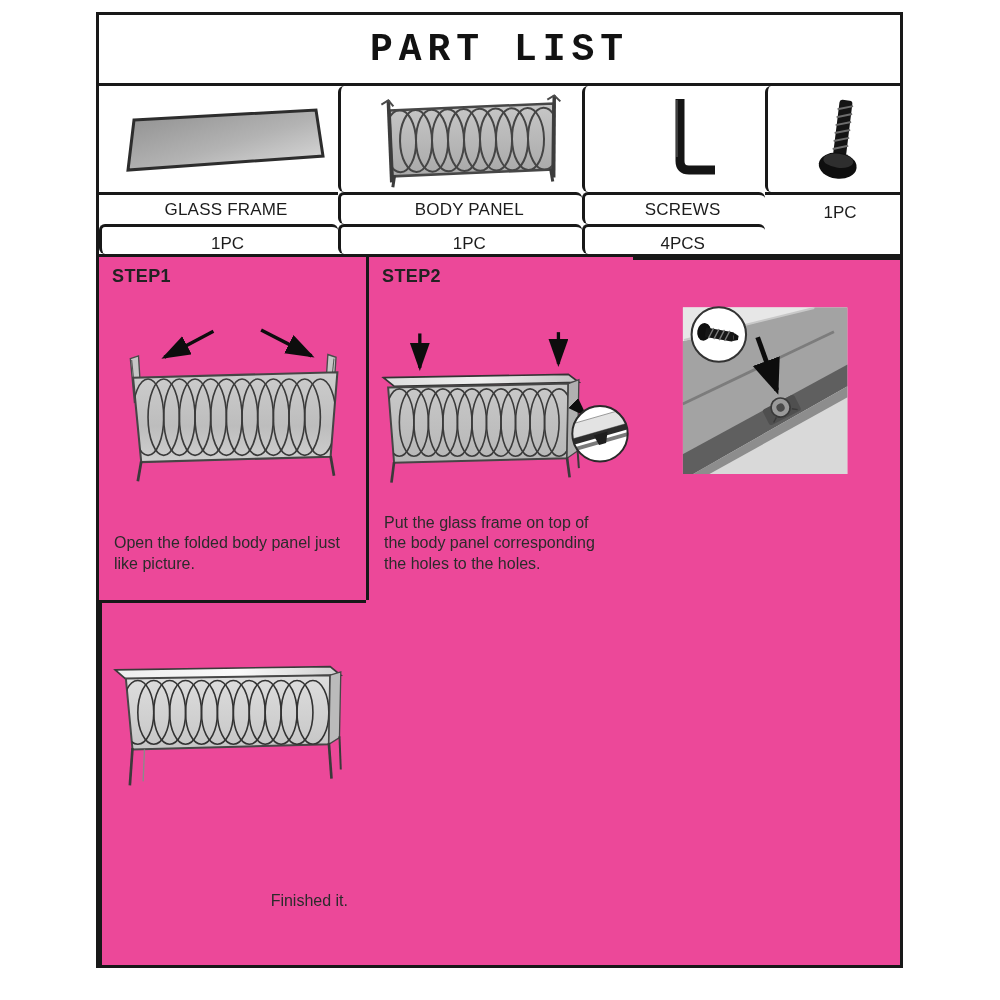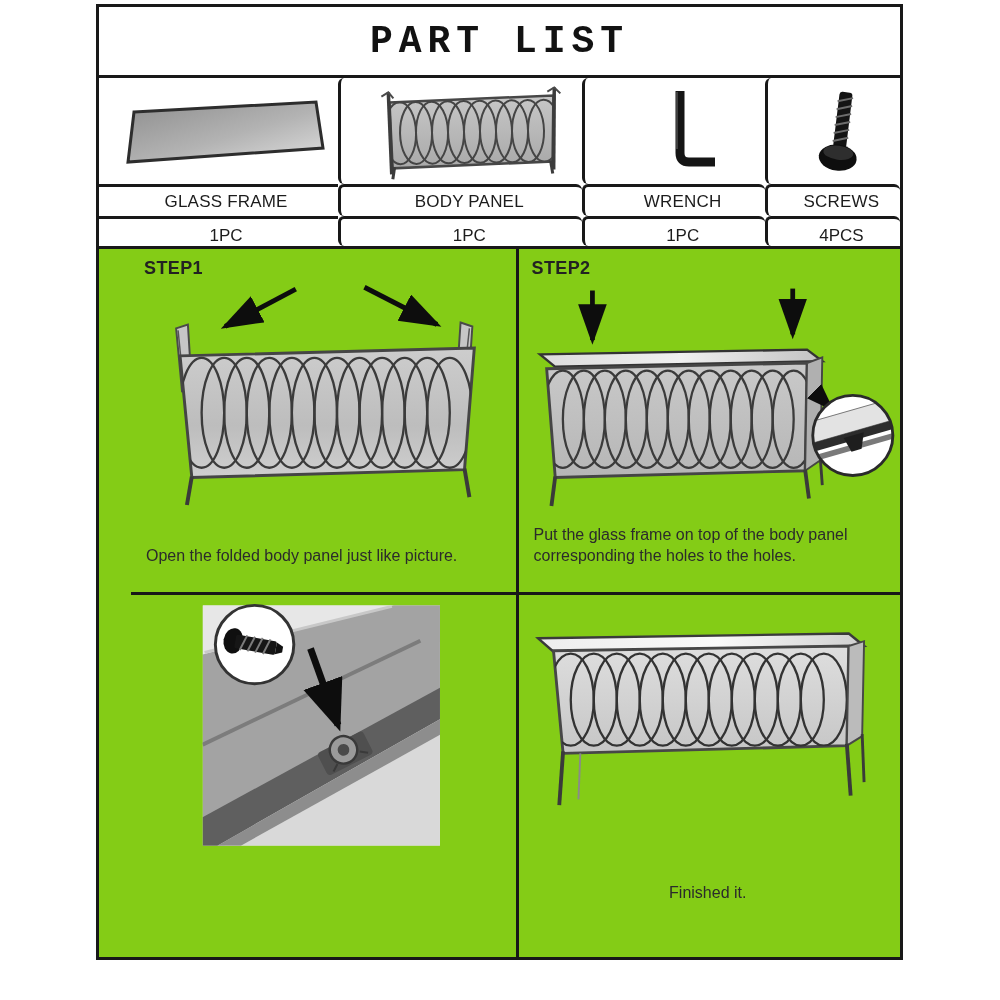--- a/index.html
+++ b/index.html
@@ -1,36 +1,36 @@
 <!DOCTYPE html>
 <html><head>
 <meta charset="utf-8">
 <style>
   html,body{margin:0;padding:0;background:#ffffff;}
   body{width:1000px;height:1000px;position:relative;font-family:"Liberation Sans",sans-serif;color:#1f1f1f;}
-  .sheet{position:absolute;left:96px;top:4px;width:807px;}
+  .sheet{position:absolute;left:96px;top:12px;width:807px;}
   
   .title-box{height:68px;border:3px solid #181818;display:flex;align-items:center;justify-content:center;background:#fff;}
   .title{font-family:"Liberation Mono","DejaVu Sans Mono",monospace;font-weight:700;font-size:38px;letter-spacing:6px;color:#121212;}
   
   .parts-table{display:grid;grid-template-columns:241fr 246fr 184fr 136fr;grid-template-rows:106px 32px 30px;border:3px solid #181818;border-top:none;background:#fff;}
   .pcell{display:flex;align-items:center;justify-content:center;box-sizing:border-box;padding-left:15px;}
   .pcell.cl{border-left:3px solid #181818;border-radius:6px;}
   .pcell.ct{border-top:3px solid #181818;}
   .part-name{font-size:17px;color:#1c1c1c;letter-spacing:0.2px;}
   .part-qty{font-size:17px;color:#1c1c1c;margin-top:6px;}
   
-  .steps-grid{display:grid;grid-template-columns:1fr 1fr;grid-template-rows:343px 365px;border:3px solid #181818;border-top:none;background:#84cc16;padding-left:32px;}
+  .steps-grid{display:grid;grid-template-columns:1fr 1fr 1fr;grid-template-rows:343px 365px;border:3px solid #181818;border-top:none;background:#ec4899;}
   .step-cell{box-sizing:border-box;display:flex;flex-direction:column;overflow:hidden;}
   .step-cell.cl{border-left:3px solid #181818;}
   .step-cell.ct{border-top:3px solid #181818;}
   .step-label{padding:9px 0 0 13px;font-size:18px;font-weight:600;color:#222;letter-spacing:0.4px;}
   .step-art{flex:1;display:flex;align-items:flex-start;justify-content:center;overflow:hidden;}
   .step-caption{font-size:16px;line-height:1.28;color:#2b2b2b;padding:0 18px 26px 15px;}
-  .step-caption.center{text-align:center;padding-bottom:54px;}
+  .step-caption.center{text-align:right;padding-bottom:54px;}
   svg{display:block;}
 </style>
 </head>
 <body>
 
 <div class="sheet">
 
   <div class="title-box">
     <div class="title">PART LIST</div>
   </div>
@@ -105,23 +105,20 @@
       </svg>
     </div>
 
     <div class="pcell ct">
         <span class="part-name">GLASS FRAME</span>
       </div>
     <div class="pcell ct cl">
         <span class="part-name">BODY PANEL</span>
       </div>
     <div class="pcell ct cl">
-        <span class="part-name">WRENCH</span>
-      </div>
-    <div class="pcell ct cl">
         <span class="part-name">SCREWS</span>
       </div>
 
     <div class="pcell ct">
         <span class="part-qty">1PC</span>
       </div>
     <div class="pcell ct cl">
         <span class="part-qty">1PC</span>
       </div>
     <div class="pcell ct cl">

